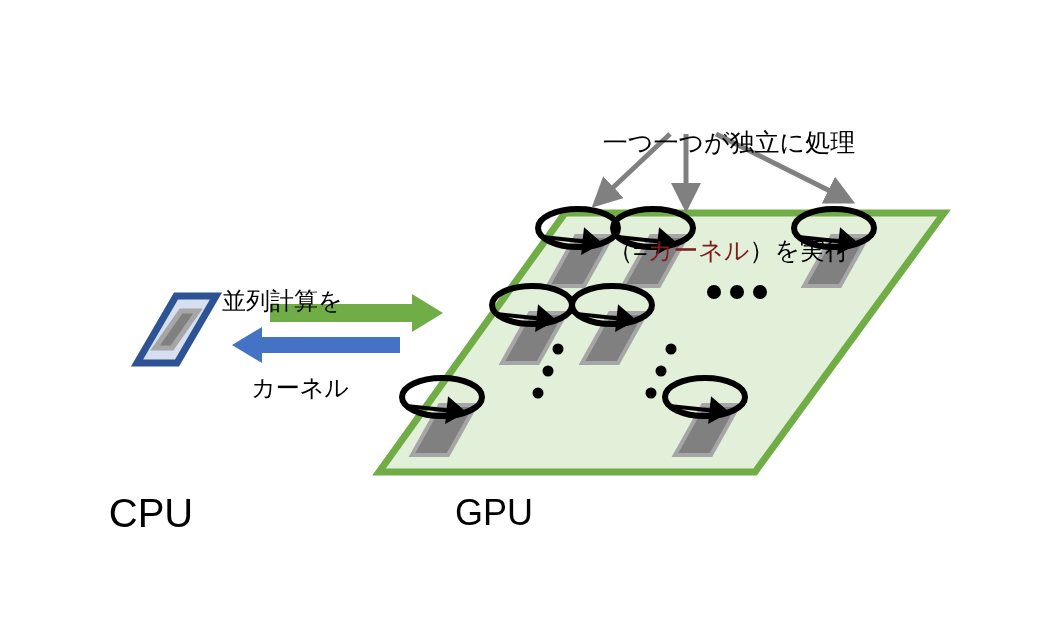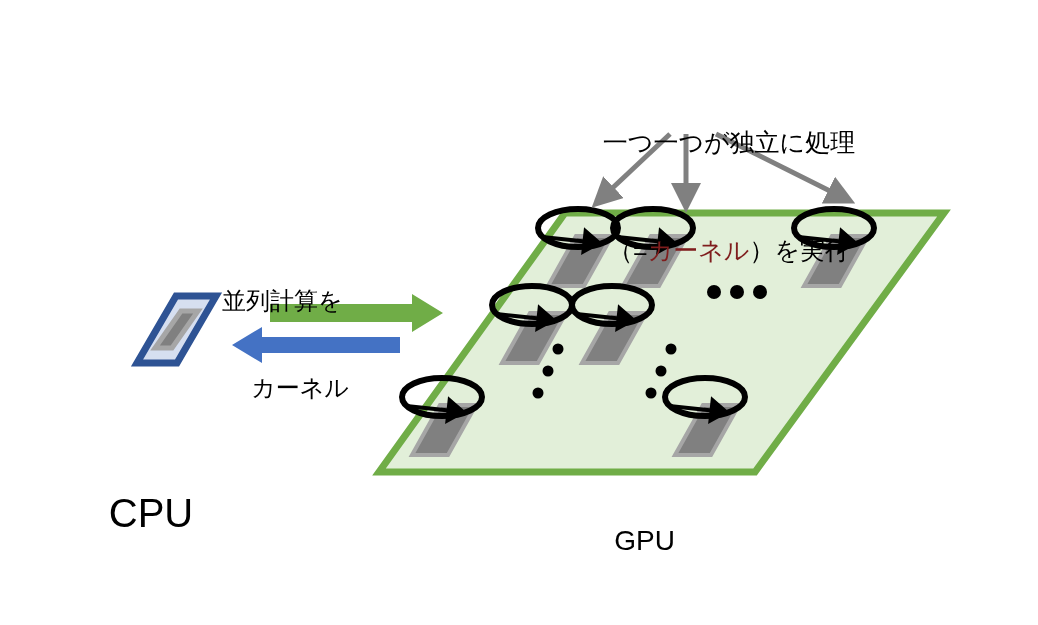--- a/index.html
+++ b/index.html
@@ -65,24 +65,23 @@
     top: 489px;
     width: 220px;
     text-align: center;
     font-size: 40px;
     line-height: 48px;
   }
   .gpu-label {
     left: 455px;
     top: 489px;
     width: 220px;
-    text-align: right;
-    font-size: 28px;
+    text-align: left;
+    font-size: 36px;
     line-height: 48px;
-    margin-top: 28px;
   }
 </style>
 </head>
 <body>
 
 <div id="stage">
 
   <svg class="layer" viewBox="0 0 1038 625">
     <defs>
       <marker id="ptr-head" markerWidth="6" markerHeight="6" refX="2.6" refY="3" orient="auto" markerUnits="strokeWidth">

